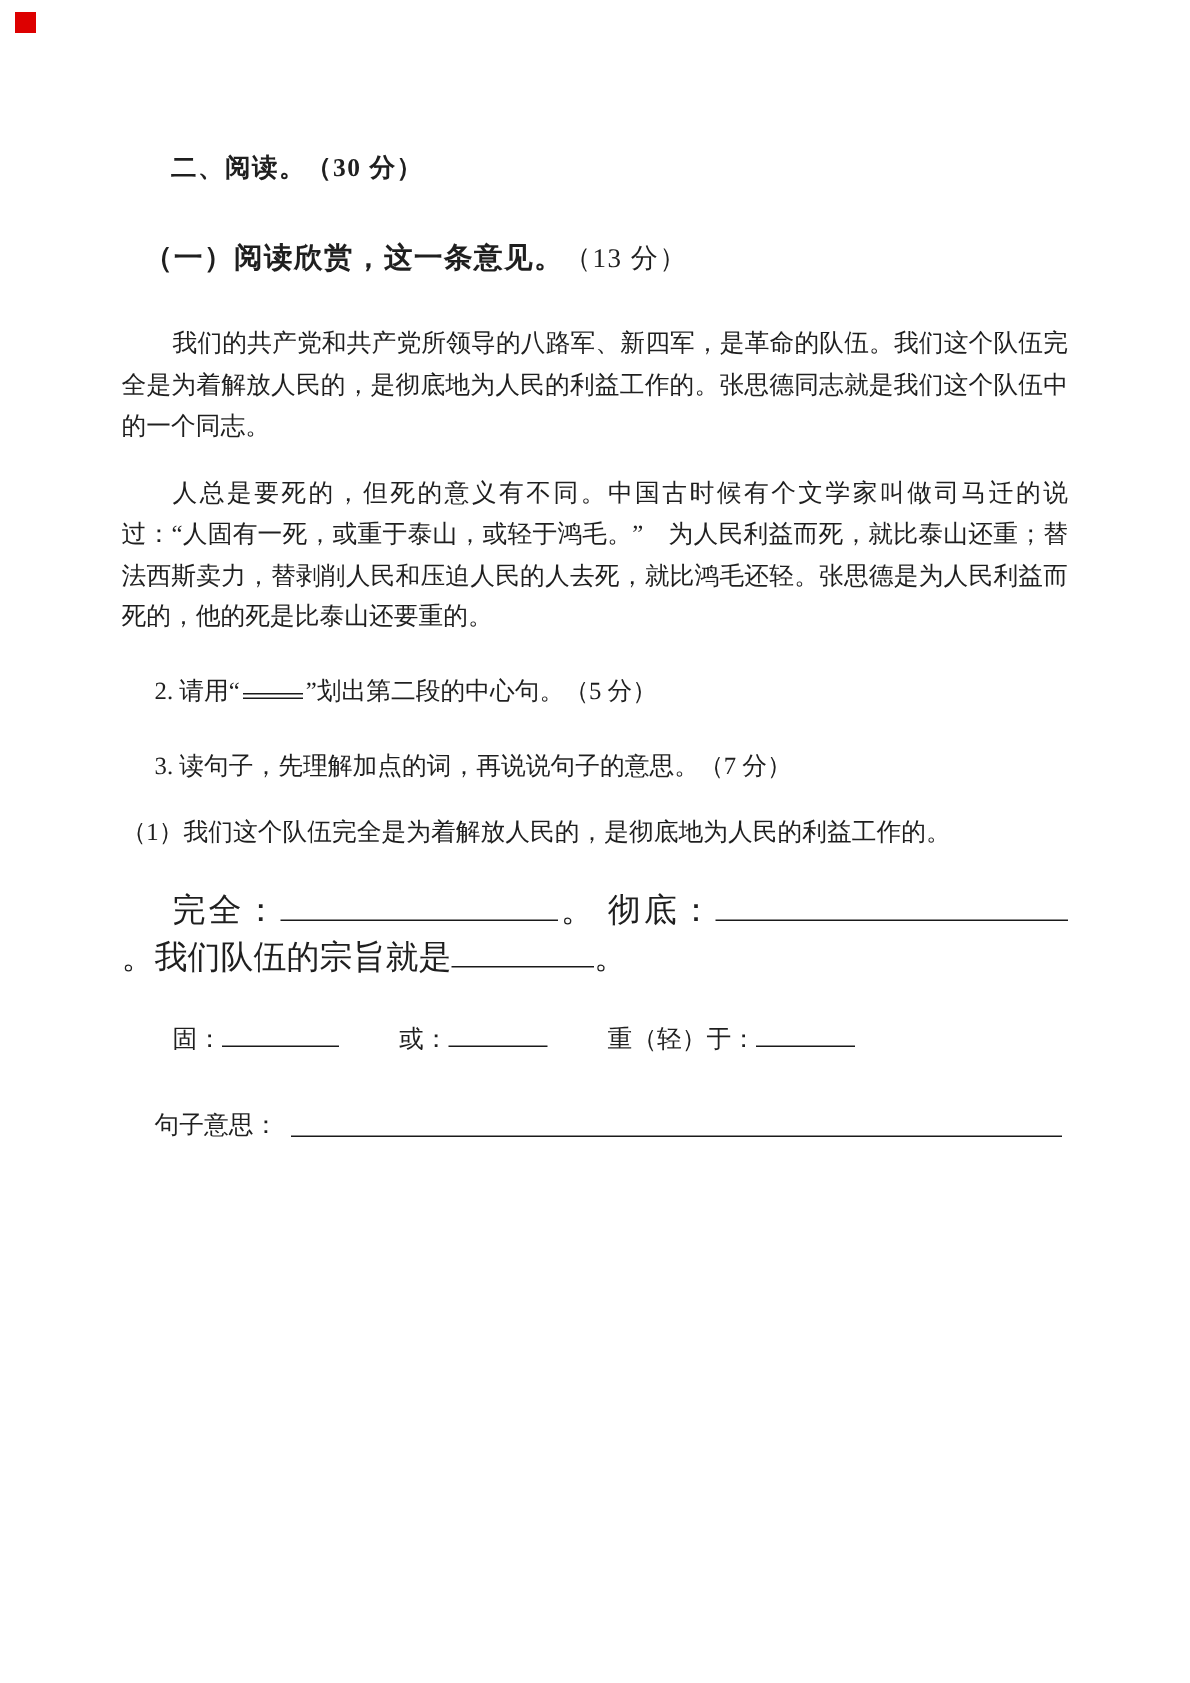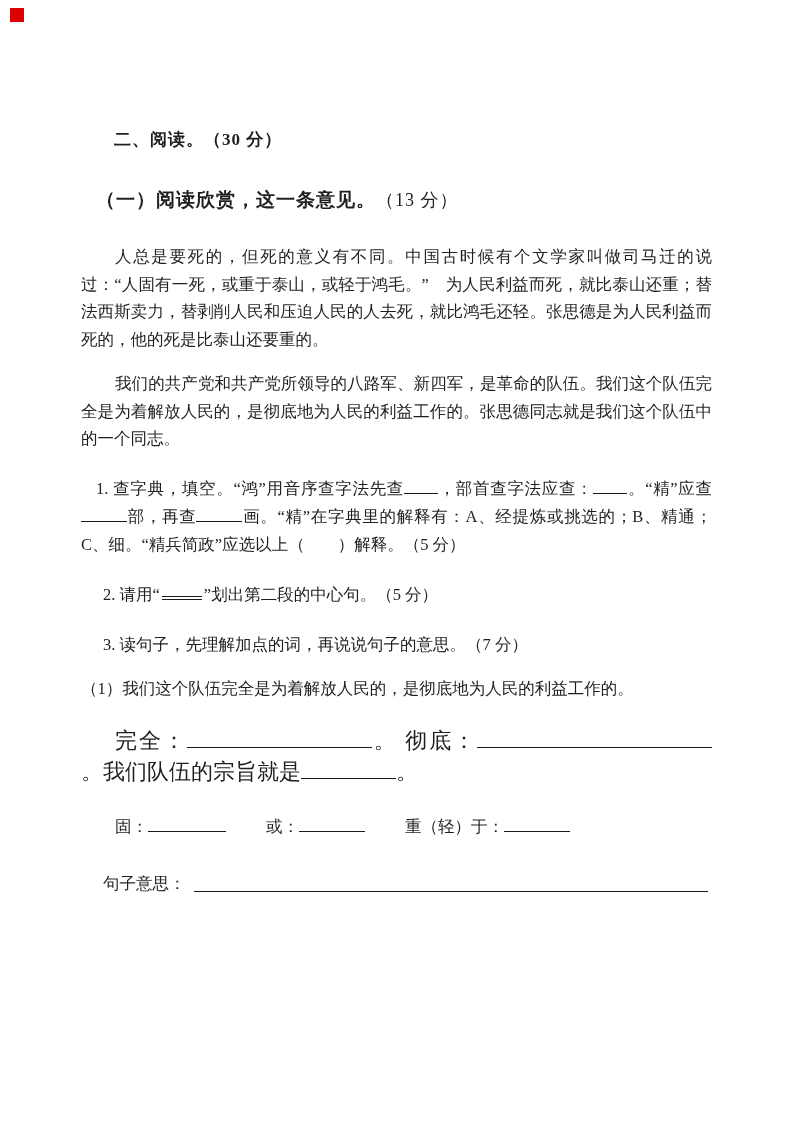--- a/index.html
+++ b/index.html
@@ -8,21 +8,21 @@
     background: #ffffff;
     color: #1f1f1f;
     font-family: "Liberation Serif", "DejaVu Serif", serif;
     position: relative;
     overflow: hidden;
   }
   .corner {
     position: absolute; left: 10px; top: 8px;
     width: 14px; height: 14px;
   }
-  .content { padding: 100px 81px 0 81px; margin-top: 28px; }
+  .content { padding: 100px 81px 0 81px; }
 
   .h1 {
     font-size: 17px; font-weight: bold;
     margin: 0 0 0 33px; letter-spacing: 1px;
   }
   .h2 {
     font-size: 19px; font-weight: bold;
     margin: 36px 0 0 15px; letter-spacing: 1px;
   }
   .h2 .score { font-weight: normal; font-size: 18px; }
@@ -84,27 +84,24 @@
 
 <div class="content">
 
   <div class="h1">二、阅读。（30 分）</div>
 
   <div class="h2">
     <span>（一）阅读欣赏，这一条意见。</span><span class="score">（13 分）</span>
   </div>
 
   <div class="passage">
+    <p class="para">我们的共产党和共产党所领导的八路军、新四军，是革命的队伍。我们这个队伍完全是为着解放人民的，是彻底地为人民的利益工作的。张思德同志就是我们这个队伍中的一个同志。</p>
     <p class="para">人总是要死的，但死的意义有不同。中国古时候有个文学家叫做司马迁的说过：“人固有一死，或重于泰山，或轻于鸿毛。”　为人民利益而死，就比泰山还重；替法西斯卖力，替剥削人民和压迫人民的人去死，就比鸿毛还轻。张思德是为人民利益而死的，他的死是比泰山还要重的。</p>
-    <p class="para">我们的共产党和共产党所领导的八路军、新四军，是革命的队伍。我们这个队伍完全是为着解放人民的，是彻底地为人民的利益工作的。张思德同志就是我们这个队伍中的一个同志。</p>
   </div>
 
-  <div class="q q-num">
-    <span>1. 查字典，填空。“鸿”用音序查字法先查</span><span class="bl" style="width:34px"></span><span>，部首查字法应查：</span><span class="bl" style="width:34px"></span><span>。“精”应查</span><span class="bl" style="width:46px"></span><span>部，再查</span><span class="bl" style="width:46px"></span><span>画。“精”在字典里的解释有：A、经提炼或挑选的；B、精通；C、细。“精兵简政”应选以上（　　）解释。（5 分）</span>
-  </div>
 
   <div class="q q-single">
     <span>2. 请用“</span><span class="bl-double"></span><span>”划出第二段的中心句。（5 分）</span>
   </div>
 
   <div class="q q-single">
     <span>3. 读句子，先理解加点的词，再说说句子的意思。（7 分）</span>
   </div>
 
   <div class="sub-sentence">（1）我们这个队伍完全是为着解放人民的，是彻底地为人民的利益工作的。</div>

